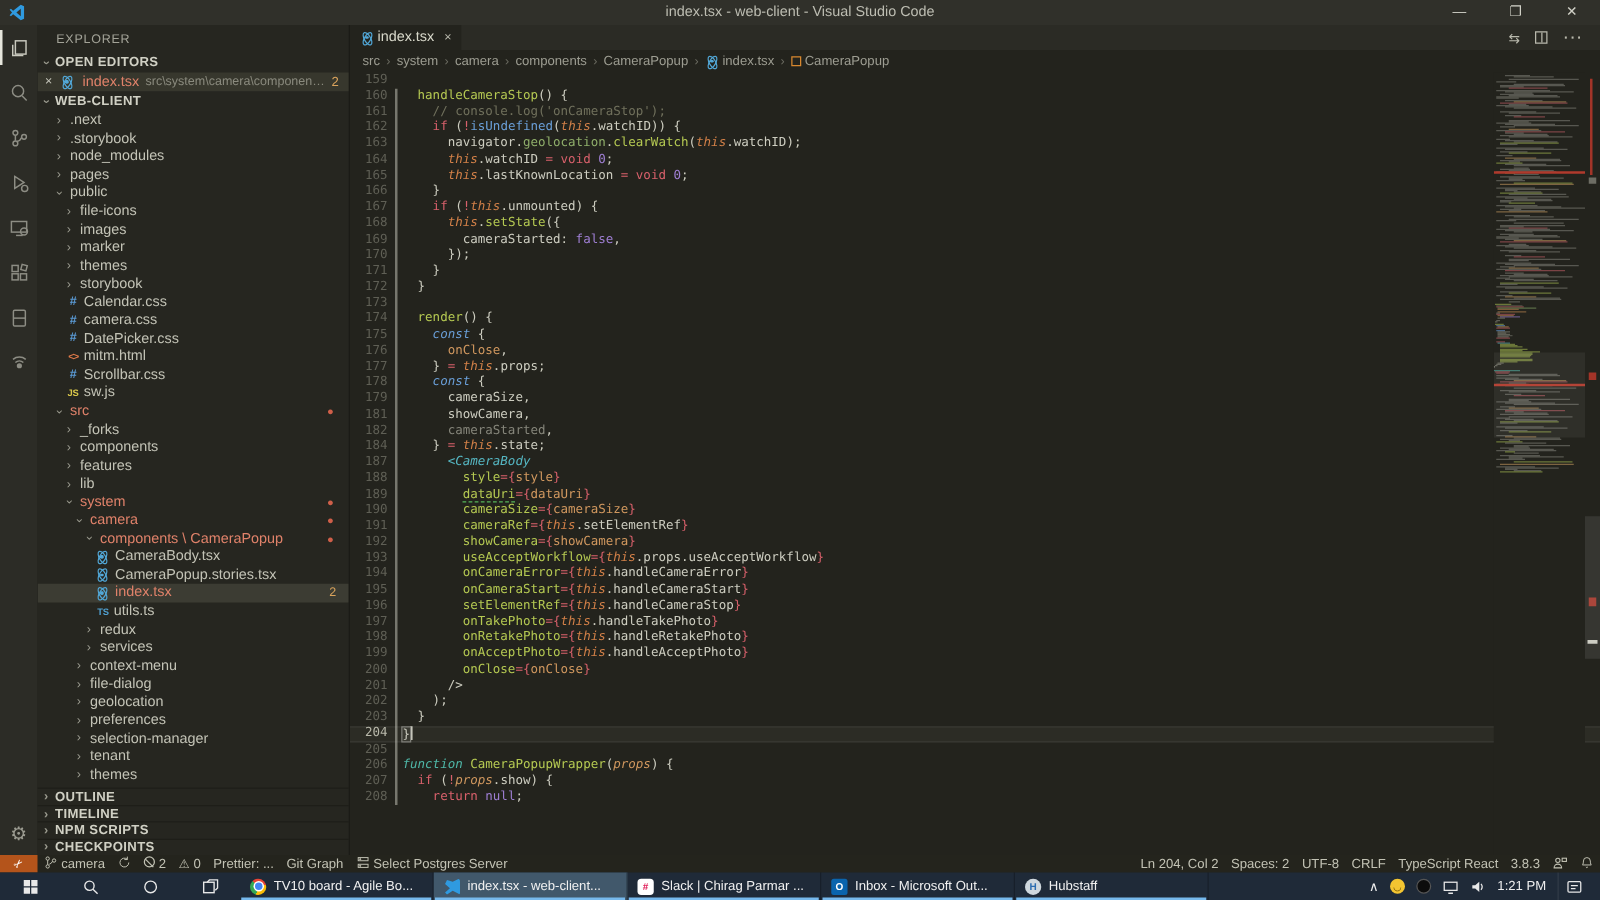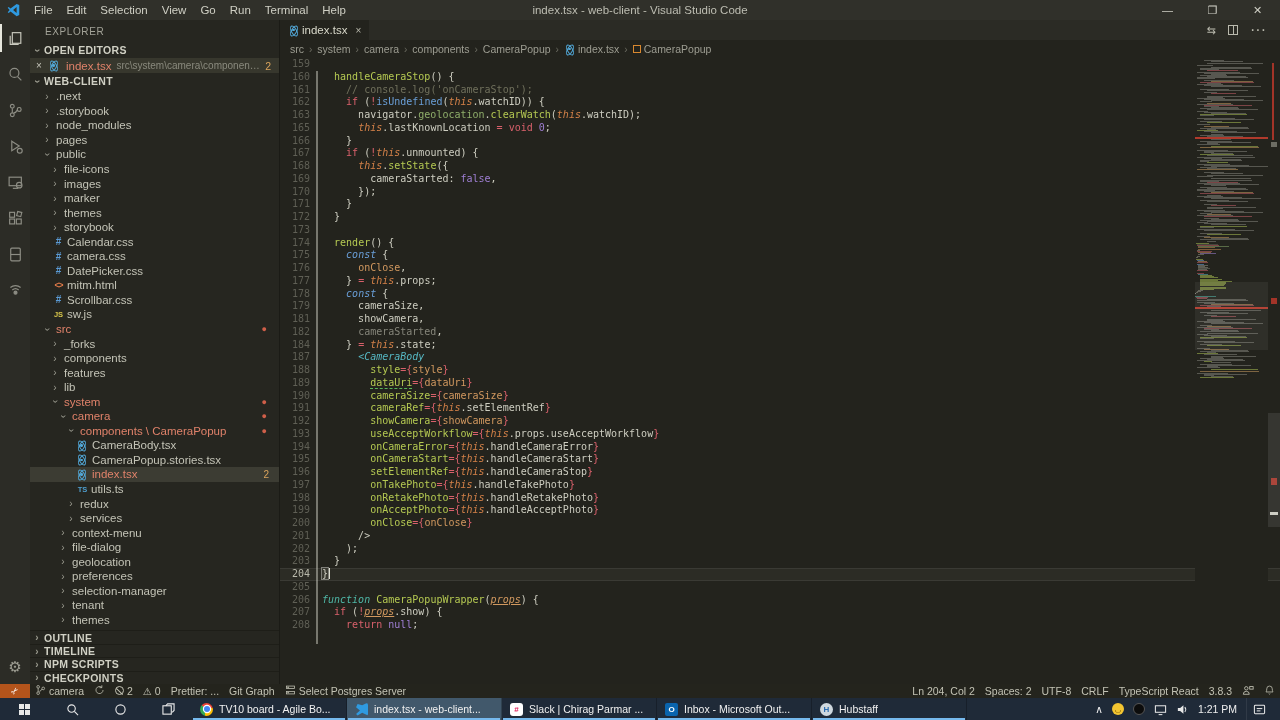--- a/index.html
+++ b/index.html
@@ -77,21 +77,21 @@
   .cl .ln { width:30px; text-align:right; color:#5f5f55; flex:0 0 30px; }
   .cl .ct { padding-left:12px; }
   .cl.cur { background:rgba(220,220,200,.05); box-shadow:inset 0 1px 0 rgba(255,255,255,.07), inset 0 -1px 0 rgba(255,255,255,.07); }
   .cl.cur .ln { color:#b8b8aa; }
   .tk-pl{color:#cdcdc0} .tk-kw{color:#d8606b} .tk-st{color:#6a9fd8;font-style:italic}
   .tk-fnk{color:#4fb8a8;font-style:italic} .tk-fn{color:#b5c952} .tk-cm{color:#70705c}
   .tk-th{color:#d28048;font-style:italic} .tk-bl{color:#6a9fd8} .tk-gr{color:#8fae6a}
   .tk-num{color:#9f7fd4} .tk-or{color:#d1985f} .tk-dim{color:#85857a}
   .tk-jsxc{color:#56b8c4;font-style:italic} .tk-attr{color:#b5c952}
   .tk-attrw{color:#b5c952; border-bottom:1px dashed #57b65a;}
-  .tk-param{color:#d1985f;font-style:italic;text-decoration:underline}
+  .tk-param{color:#d1985f;font-style:italic;}
   .tk-brk{color:#cdcdc0; outline:1px solid #80807a; background:#3a3a32;}
   .caret { display:inline-block; width:1.5px; height:11px; background:#dcdcd0; vertical-align:-2px; }
 
   
   .minimap { position:absolute; right:12px; top:38px; width:73px; bottom:0; overflow:hidden; background:#23231d; }
   .mm-line { position:absolute; height:1px; }
   .mm-red { position:absolute; left:0; right:0; height:1.6px; background:#b03a2c; }
   .mm-slider { position:absolute; left:0; right:0; background:rgba(255,255,255,.055); }
   .ruler { position:absolute; right:0; top:38px; width:12px; bottom:0; }
   .rl-mark { position:absolute; }
@@ -132,30 +132,20 @@
 </style>
 </head>
 <body>
 
 <div class="win">
 
   <div class="titlebar">
     <svg class="vslogo" viewBox="0 0 16 16">
       <path d="M11 1 L14 2.3 L14 13.7 L11 15 L4 9.6 L2 11.4 L0.8 10.6 L3 8 L0.8 5.4 L2 4.6 L4 6.4 Z M11 4.5 L7 8 L11 11.5 Z" fill="#2f9ae0"></path>
     </svg>
-    <div id="menus" style="display: flex;">
-        <div class="menu-item">File</div>
-        <div class="menu-item">Edit</div>
-        <div class="menu-item">Selection</div>
-        <div class="menu-item">View</div>
-        <div class="menu-item">Go</div>
-        <div class="menu-item">Run</div>
-        <div class="menu-item">Terminal</div>
-        <div class="menu-item">Help</div>
-      </div>
     <div class="win-title">index.tsx - web-client - Visual Studio Code</div>
     <div class="win-ctrls">
       <div class="win-ctrl">—</div>
       <div class="win-ctrl">❐</div>
       <div class="win-ctrl">✕</div>
     </div>
   </div>
 
   <div class="main">
     <div class="activitybar" id="activitybar">
@@ -475,20 +465,21 @@
             <span>CameraPopup</span>
           </span>
         </div>
       <div class="code-area" id="code">
         <div class="gitbar"></div>
       <div class="cl"><span class="ln">159</span><span class="ct"></span></div>
           <div class="cl"><span class="ln">160</span><span class="ct"><span class="tk-pl">  </span><span class="tk-fn">handleCameraStop</span><span class="tk-pl">() {</span></span></div>
           <div class="cl"><span class="ln">161</span><span class="ct"><span class="tk-pl">    </span><span class="tk-cm">// console.log('onCameraStop');</span></span></div>
           <div class="cl"><span class="ln">162</span><span class="ct"><span class="tk-pl">    </span><span class="tk-kw">if</span><span class="tk-pl"> (</span><span class="tk-kw">!</span><span class="tk-bl">isUndefined</span><span class="tk-pl">(</span><span class="tk-th">this</span><span class="tk-pl">.watchID)) {</span></span></div>
           <div class="cl"><span class="ln">163</span><span class="ct"><span class="tk-pl">      navigator.</span><span class="tk-gr">geolocation</span><span class="tk-pl">.</span><span class="tk-fn">clearWatch</span><span class="tk-pl">(</span><span class="tk-th">this</span><span class="tk-pl">.watchID);</span></span></div>
+          <div class="cl"><span class="ln">164</span><span class="ct"><span class="tk-pl">      </span><span class="tk-th">this</span><span class="tk-pl">.watchID </span><span class="tk-kw">=</span><span class="tk-pl"> </span><span class="tk-kw">void</span><span class="tk-pl"> </span><span class="tk-num">0</span><span class="tk-pl">;</span></span></div>
           <div class="cl"><span class="ln">165</span><span class="ct"><span class="tk-pl">      </span><span class="tk-th">this</span><span class="tk-pl">.lastKnownLocation </span><span class="tk-kw">=</span><span class="tk-pl"> </span><span class="tk-kw">void</span><span class="tk-pl"> </span><span class="tk-num">0</span><span class="tk-pl">;</span></span></div>
           <div class="cl"><span class="ln">166</span><span class="ct"><span class="tk-pl">    }</span></span></div>
           <div class="cl"><span class="ln">167</span><span class="ct"><span class="tk-pl">    </span><span class="tk-kw">if</span><span class="tk-pl"> (</span><span class="tk-kw">!</span><span class="tk-th">this</span><span class="tk-pl">.unmounted) {</span></span></div>
           <div class="cl"><span class="ln">168</span><span class="ct"><span class="tk-pl">      </span><span class="tk-th">this</span><span class="tk-pl">.</span><span class="tk-fn">setState</span><span class="tk-pl">({</span></span></div>
           <div class="cl"><span class="ln">169</span><span class="ct"><span class="tk-pl">        cameraStarted: </span><span class="tk-num">false</span><span class="tk-pl">,</span></span></div>
           <div class="cl"><span class="ln">170</span><span class="ct"><span class="tk-pl">      });</span></span></div>
           <div class="cl"><span class="ln">171</span><span class="ct"><span class="tk-pl">    }</span></span></div>
           <div class="cl"><span class="ln">172</span><span class="ct"><span class="tk-pl">  }</span></span></div>
           <div class="cl"><span class="ln">173</span><span class="ct"></span></div>
           <div class="cl"><span class="ln">174</span><span class="ct"><span class="tk-pl">  </span><span class="tk-fn">render</span><span class="tk-pl">() {</span></span></div>

